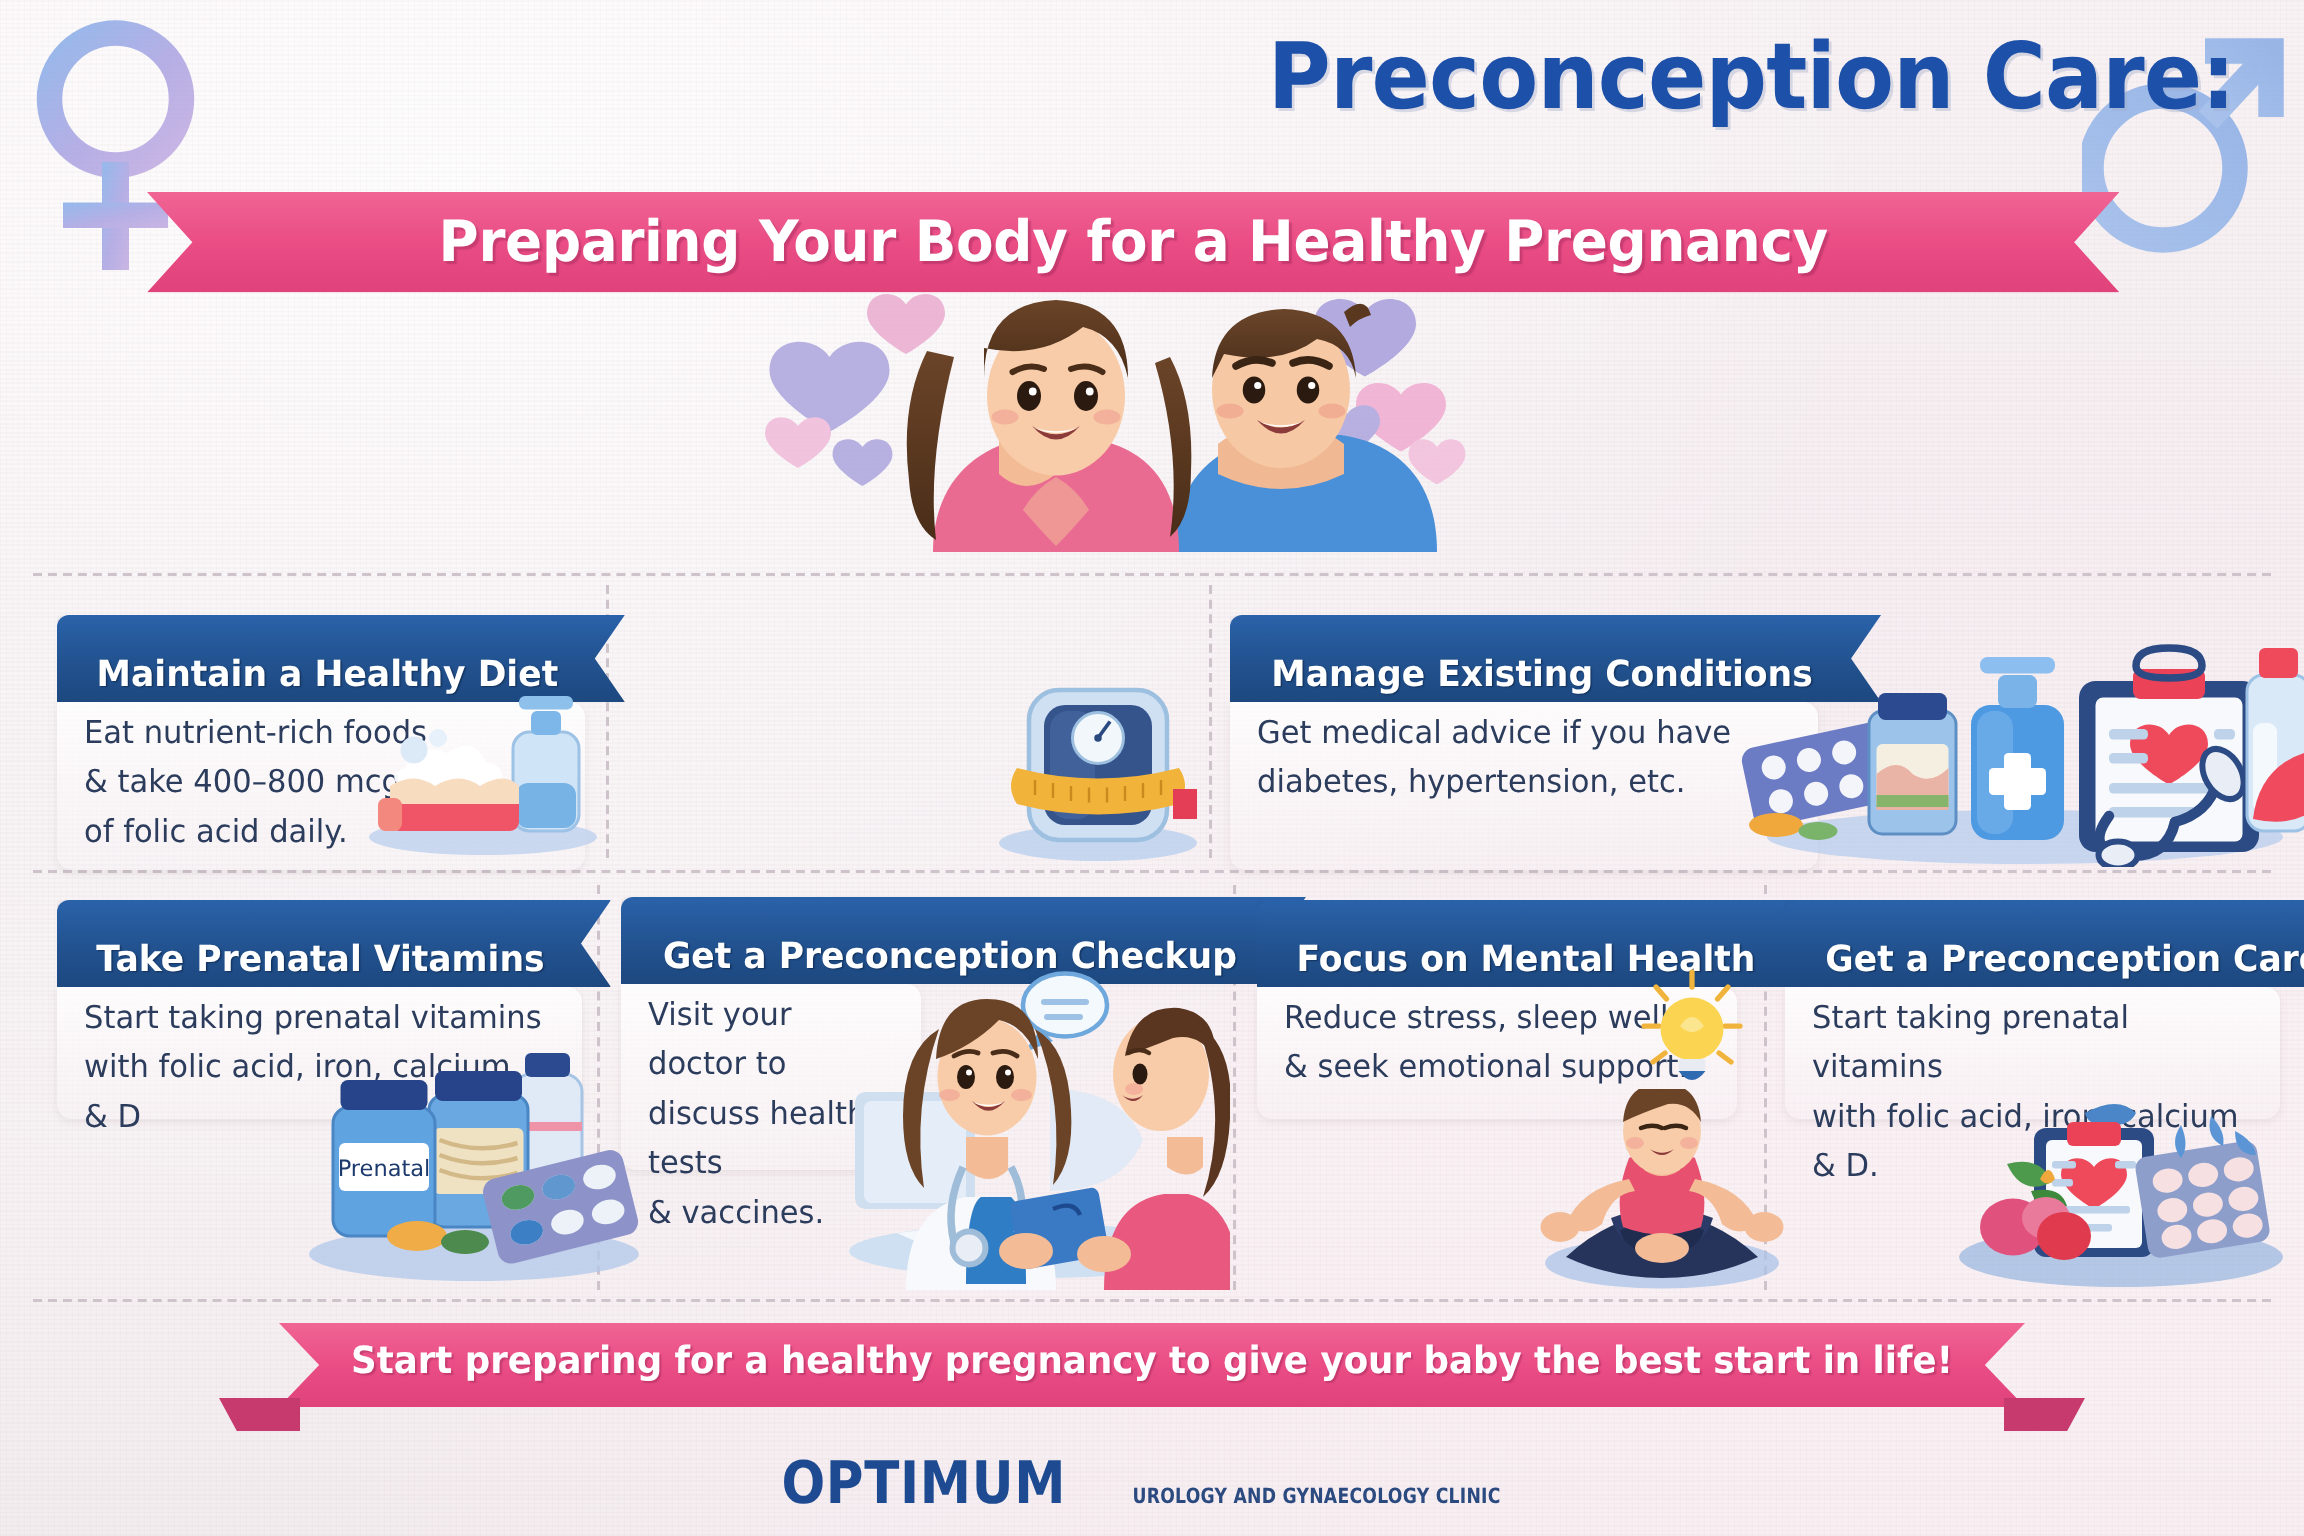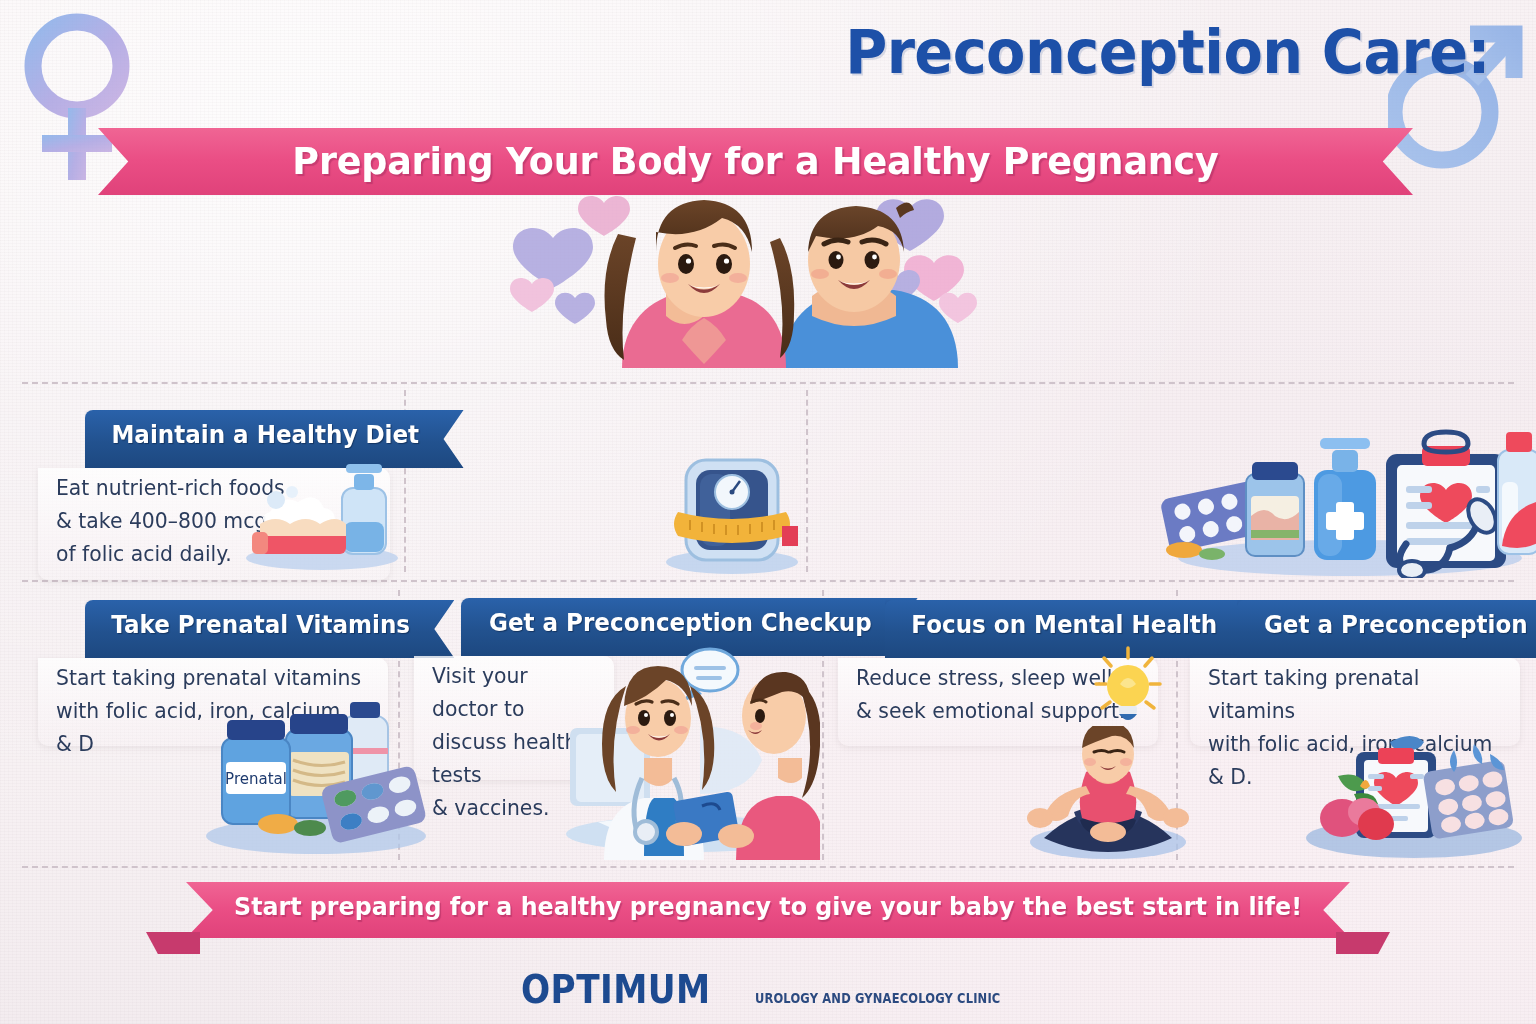--- a/index.html
+++ b/index.html
@@ -117,23 +117,22 @@
   
   .card { position: absolute; z-index: 3; }
 
   .card-header {
     position: relative;
     height: 58px;
     background: linear-gradient(180deg, #2a62aa 0%, #22528f 55%, #1d4880 100%);
     border-radius: 8px 0 0 0;
     box-shadow: 0 2px 5px rgba(30,50,90,.30);
     display: inline-block;
-    padding: 4px 38px 0 20px;
+    padding: 18px 38px 0 20px;
     clip-path: polygon(0 0, 100% 0, calc(100% - 20px) 50%, 100% 100%, 0 100%);
-    margin-left: 47px;
   }
   .card-header-text {
     font-family: "DejaVu Sans", sans-serif;
     font-weight: bold;
     font-size: 24px;
     line-height: 42px;
     color: #ffffff;
     white-space: nowrap;
     text-shadow: 1px 1px 1px rgba(10,30,60,.55);
     transform: scaleX(.96);
@@ -382,20 +381,29 @@
           <line x1="66" y1="77" x2="66" y2="87"></line>
         <line x1="78" y1="77" x2="78" y2="87"></line>
           <line x1="90" y1="76" x2="90" y2="86"></line>
         <line x1="102" y1="74" x2="102" y2="84"></line>
           <line x1="114" y1="72" x2="114" y2="82"></line>
       </g>
       <rect x="122" y="78" width="16" height="20" fill="#e33e56"></rect>
     </svg>
   </div>
 
+  <div class="card" style="left:820px; top:410px; width:392px;">
+    <div class="card-header">
+      <span class="card-header-text">Manage Existing Conditions</span>
+    </div>
+    <div class="card-body" style="height:112px;">
+      <div class="card-text">Get medical advice if you have</div>
+      <div class="card-text">diabetes, hypertension, etc.</div>
+    </div>
+  </div>
   <div class="card-art" style="left:1150px; top:398px;">
     <svg width="386" height="180" viewBox="0 0 386 180">
       <ellipse cx="200" cy="160" rx="172" ry="18" fill="#b3cbec" opacity=".7"></ellipse>
 
       <g transform="rotate(-12 60 118)">
         <rect x="14" y="92" width="96" height="54" rx="9" fill="#6b7bc4"></rect>
         <g fill="#f3f5fb">
           <circle cx="34" cy="108" r="8"></circle>
             <circle cx="58" cy="108" r="8"></circle>
             <circle cx="82" cy="108" r="8"></circle>

